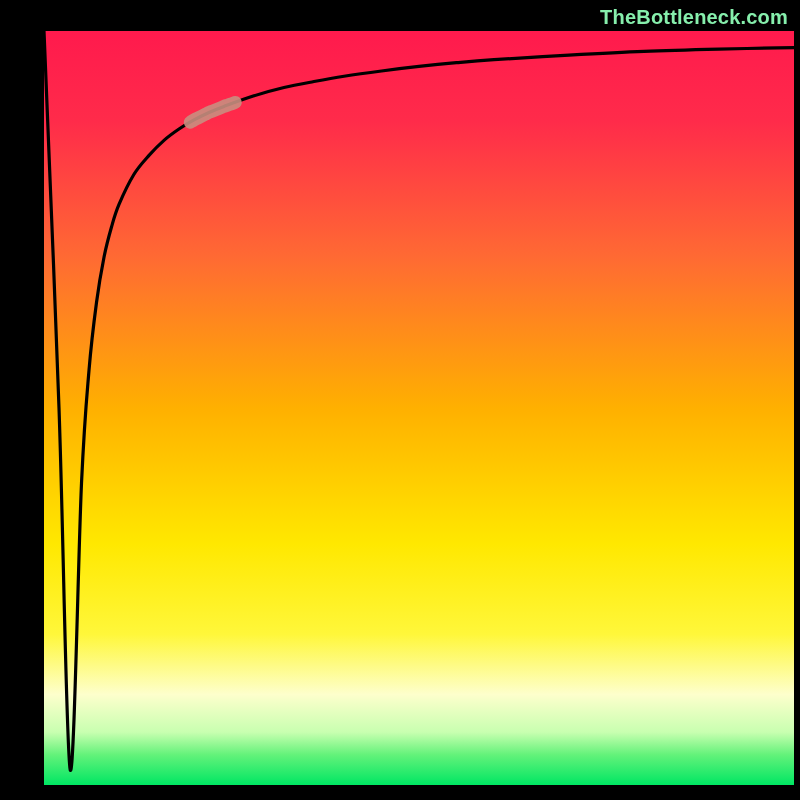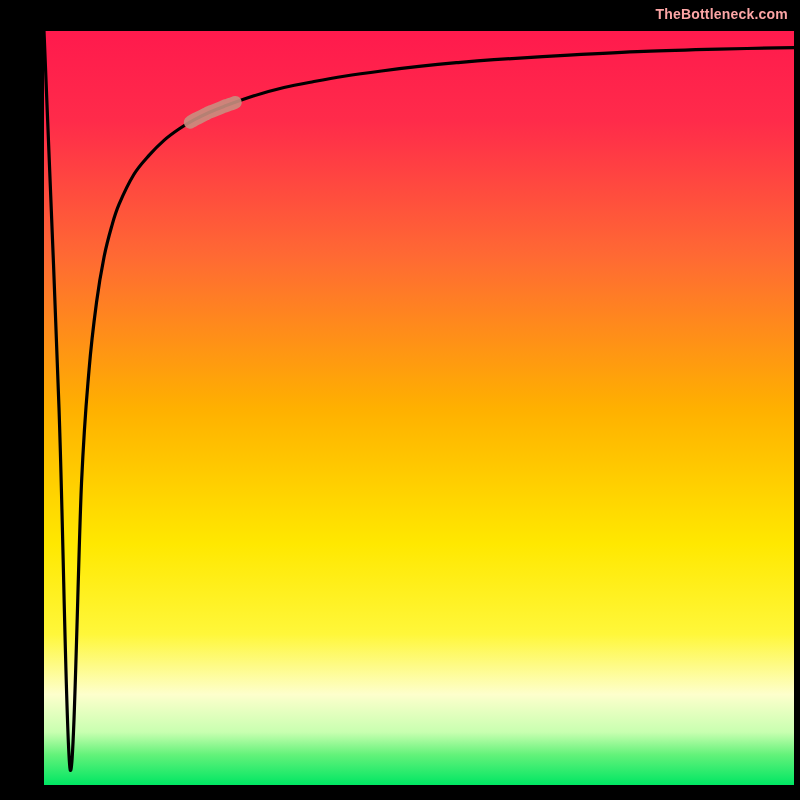--- a/index.html
+++ b/index.html
@@ -13,23 +13,23 @@
   .frame {
     position: relative;
     width: 800px;
     height: 800px;
     background: #000;
   }
   .watermark {
     position: absolute;
     top: 6px;
     right: 12px;
-    color: #fca5a5;
+    color: #86efac;
     font-family: Arial, Helvetica, sans-serif;
-    font-size: 14px;
+    font-size: 20px;
     font-weight: 600;
     letter-spacing: 0.2px;
     user-select: none;
   }
   svg {
     display: block;
     position: absolute;
     inset: 0;
   }
 </style>

